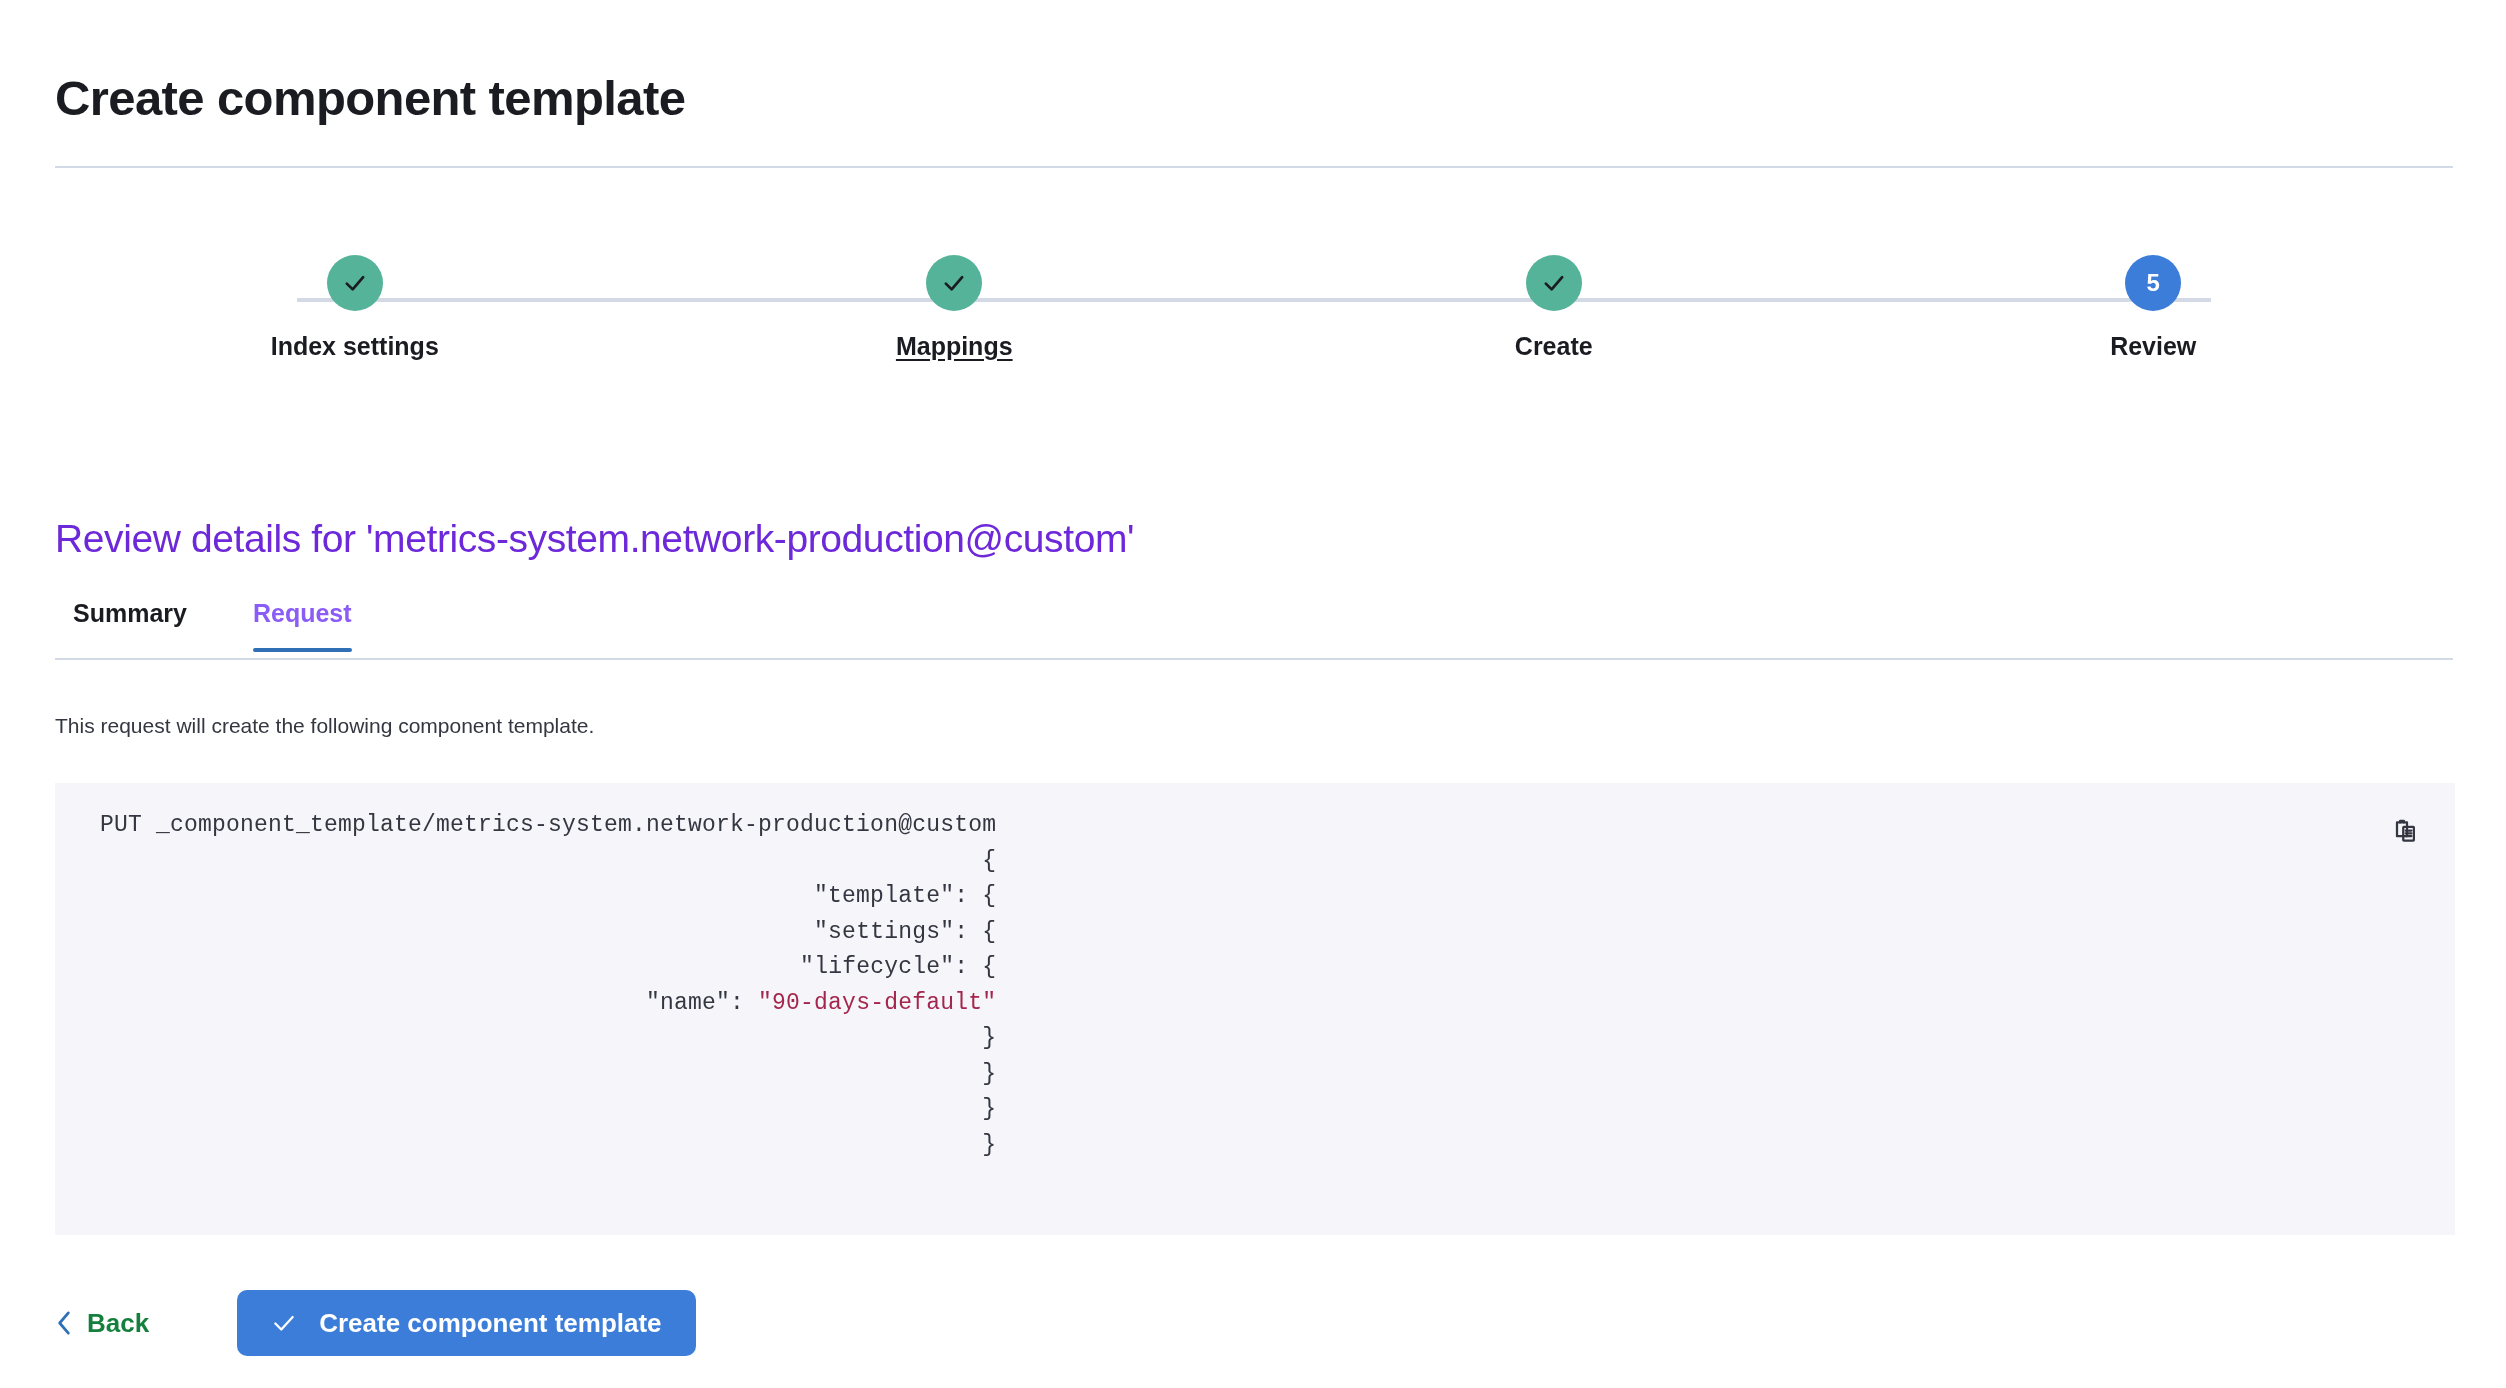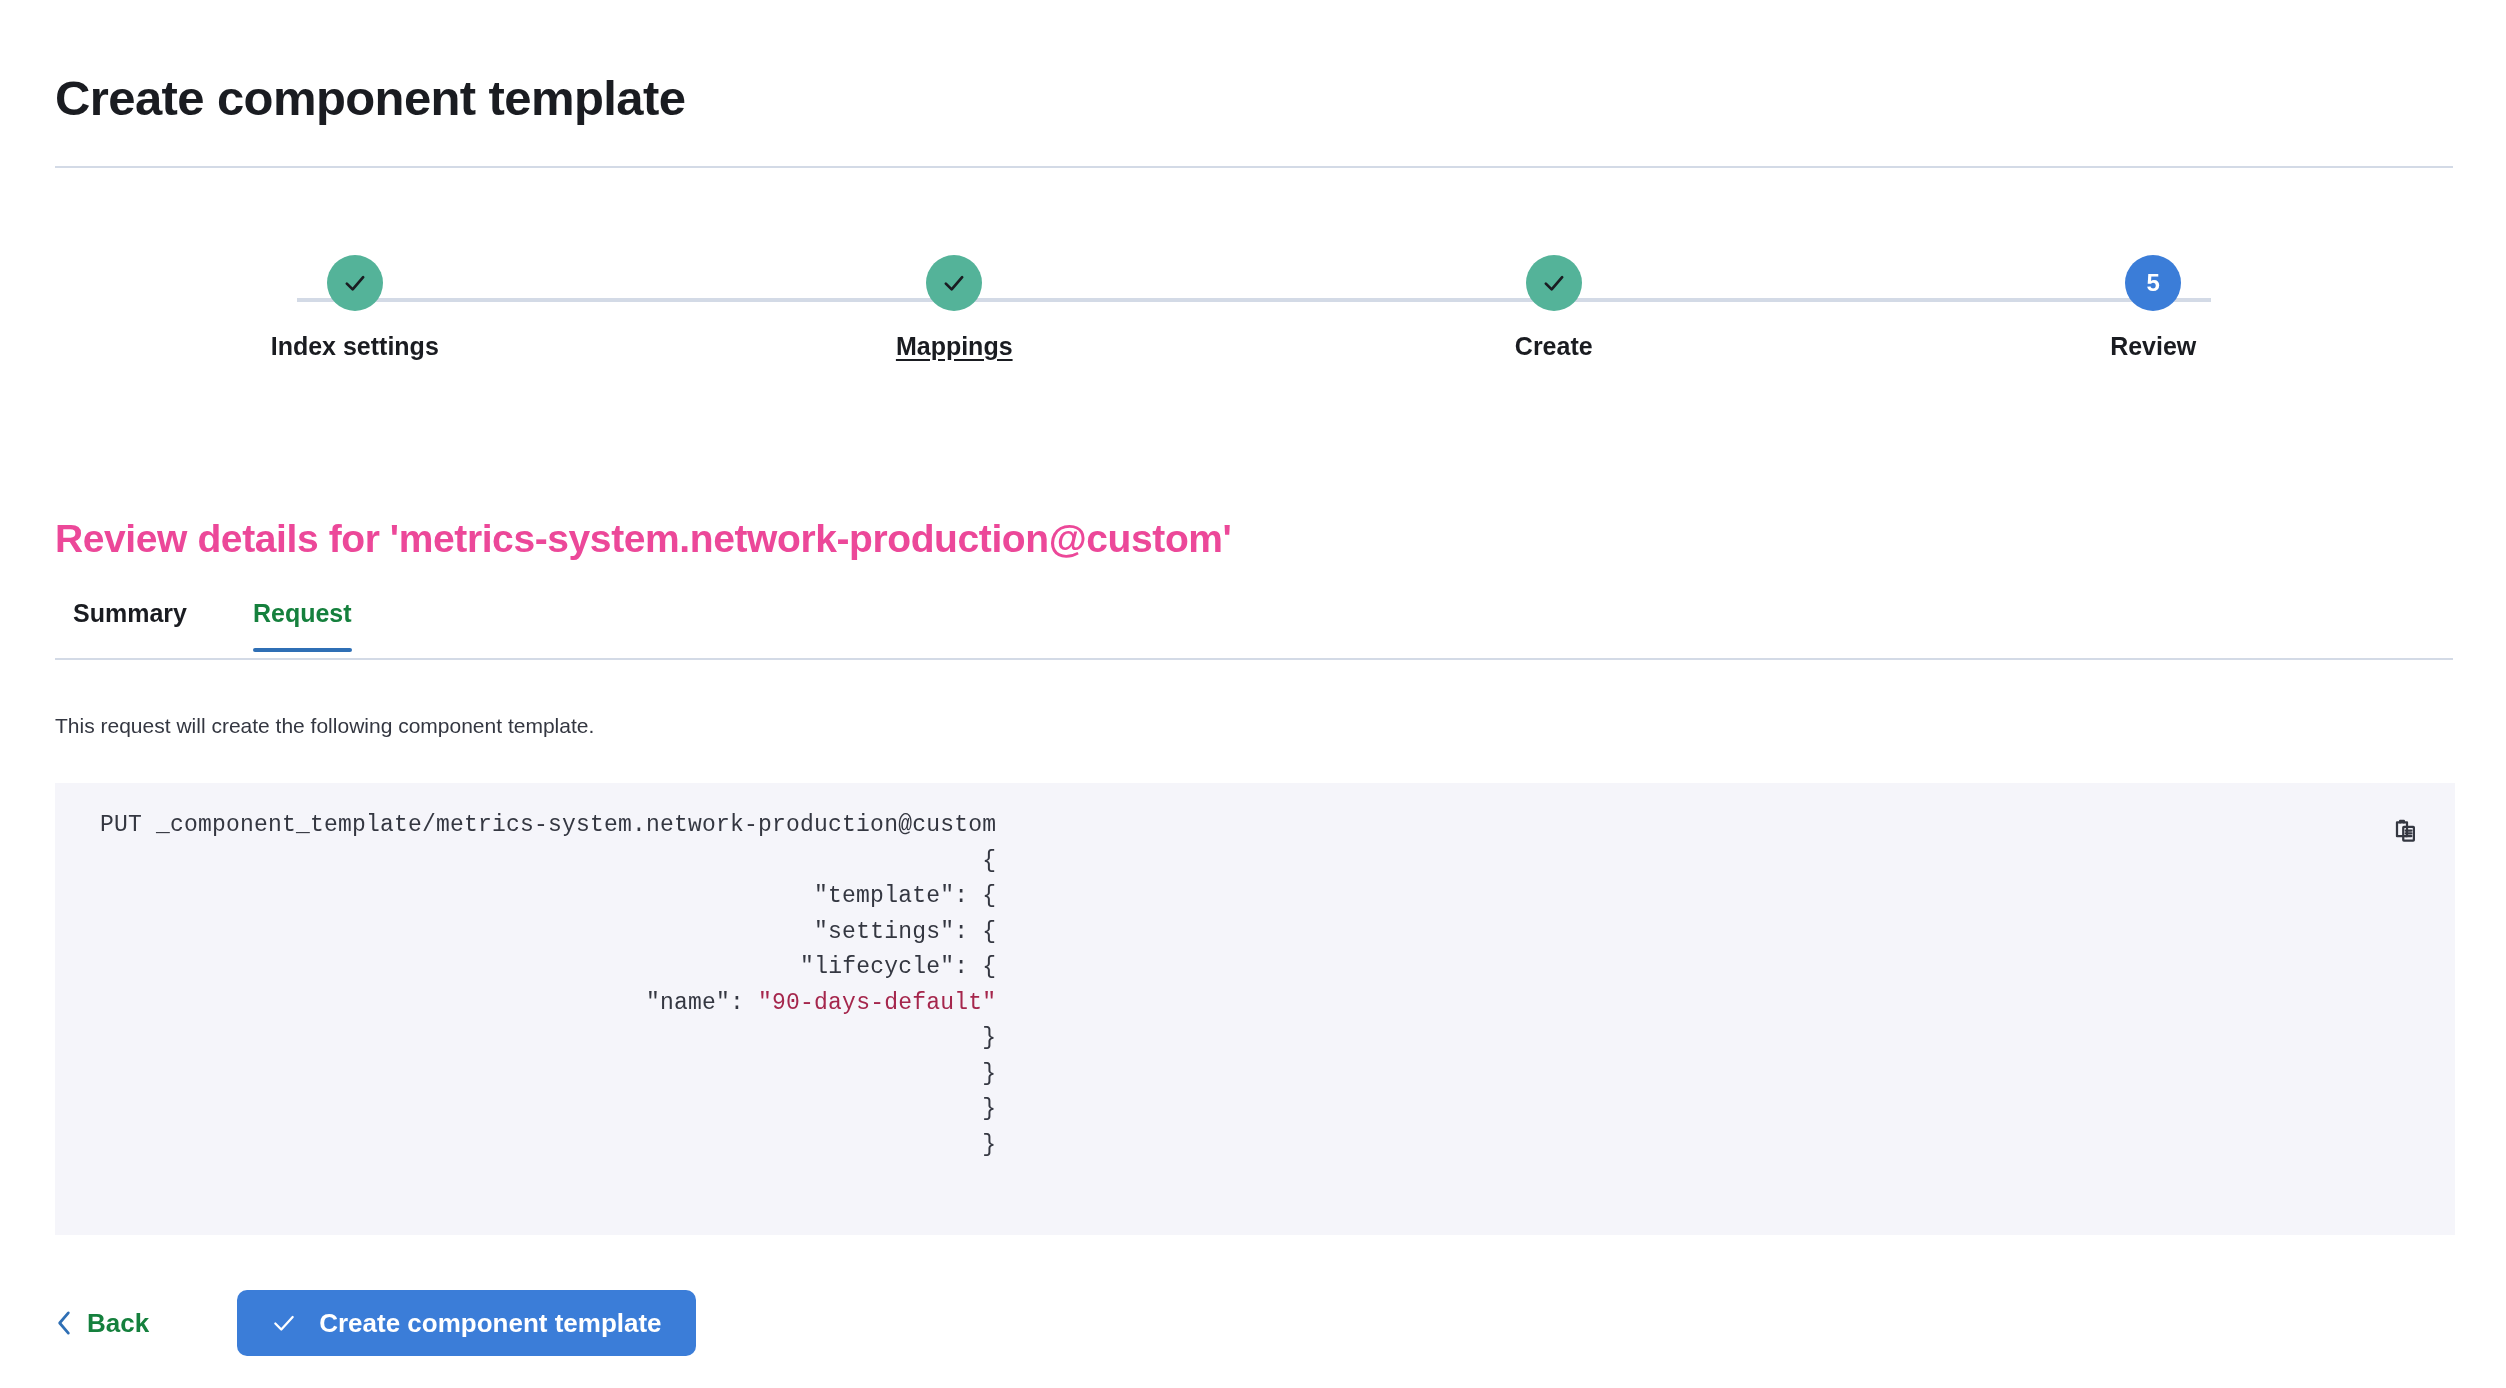--- a/index.html
+++ b/index.html
@@ -103,23 +103,23 @@
   }
   .step-label.hovered { text-decoration: underline; text-underline-offset: 4px; }
 
   
   .section-heading {
     position: absolute;
     left: 55px;
     top: 483px;
     font-size: 39px;
     line-height: 48px;
-    font-weight: 700;
+    font-weight: 400;
     letter-spacing: -0.4px;
-    color: #ec4899;
+    color: #6d28d9;
     white-space: nowrap;
   }
 
   
   .tabs {
     position: absolute;
     left: 55px;
     top: 598px;
     width: 2398px;
     height: 62px;
@@ -135,21 +135,21 @@
     font-size: 25px;
     line-height: 30px;
     font-weight: 700;
     color: #1a1c21;
     cursor: pointer;
     background: none;
     border: none;
     font-family: inherit;
     margin-left: 18px;
   }
-  .tab.active { color: #15803d; }
+  .tab.active { color: #8b5cf6; }
   .tab.active::after {
     content: "";
     position: absolute;
     left: 0;
     right: 0;
     bottom: -2px;
     height: 4px;
     background: #2f6fb5;
     border-radius: 2px;
   }

